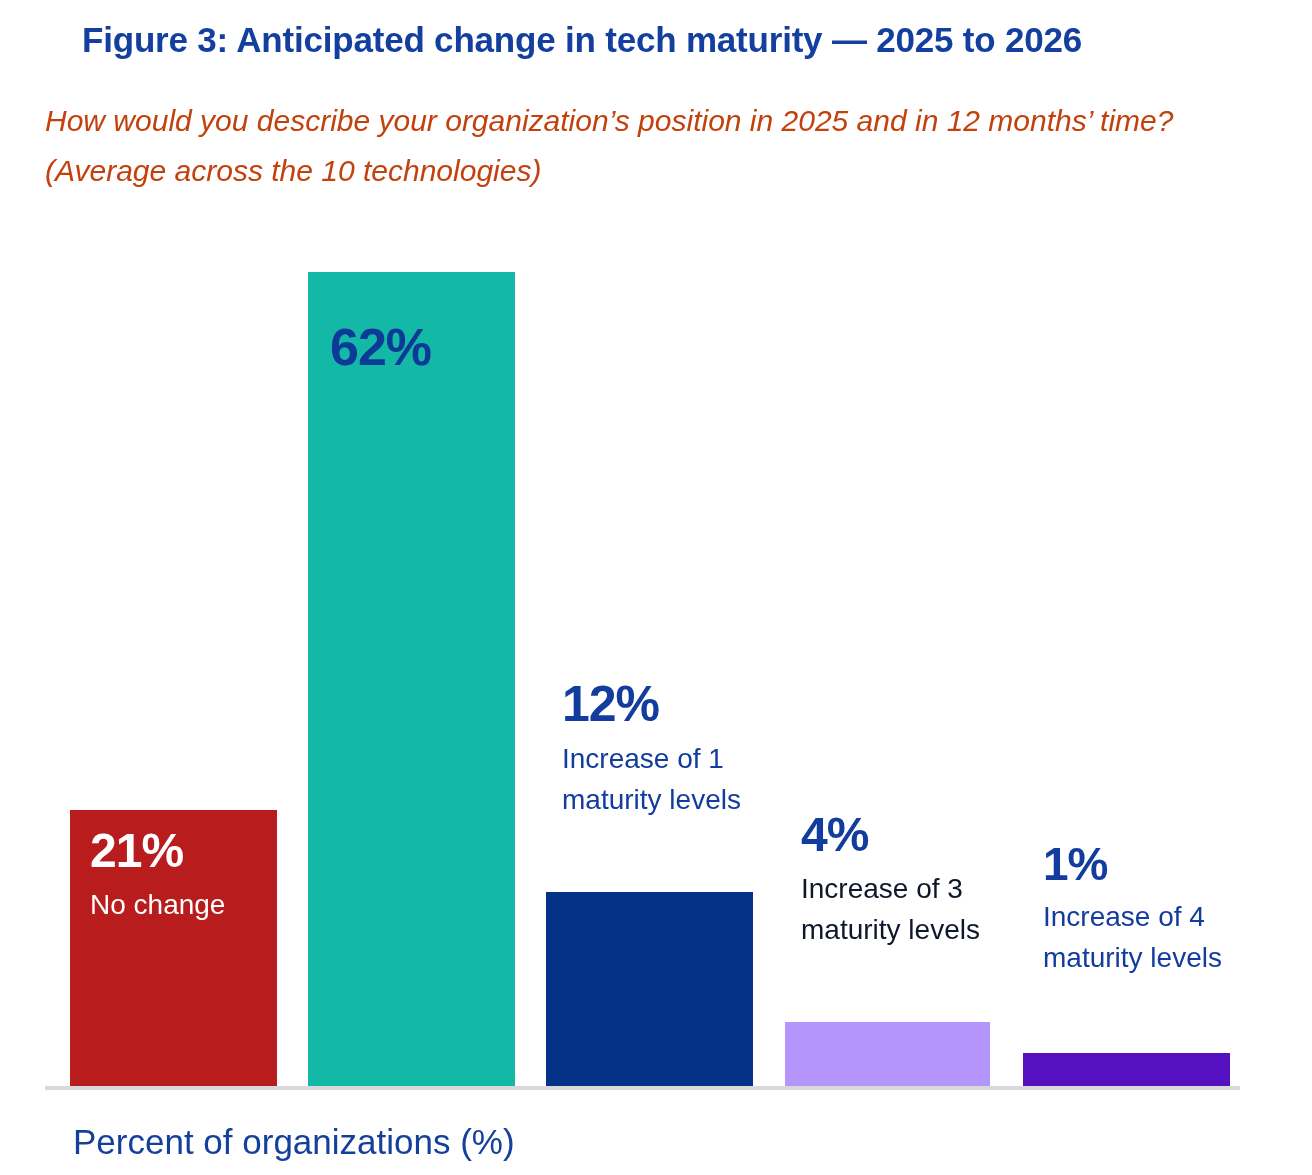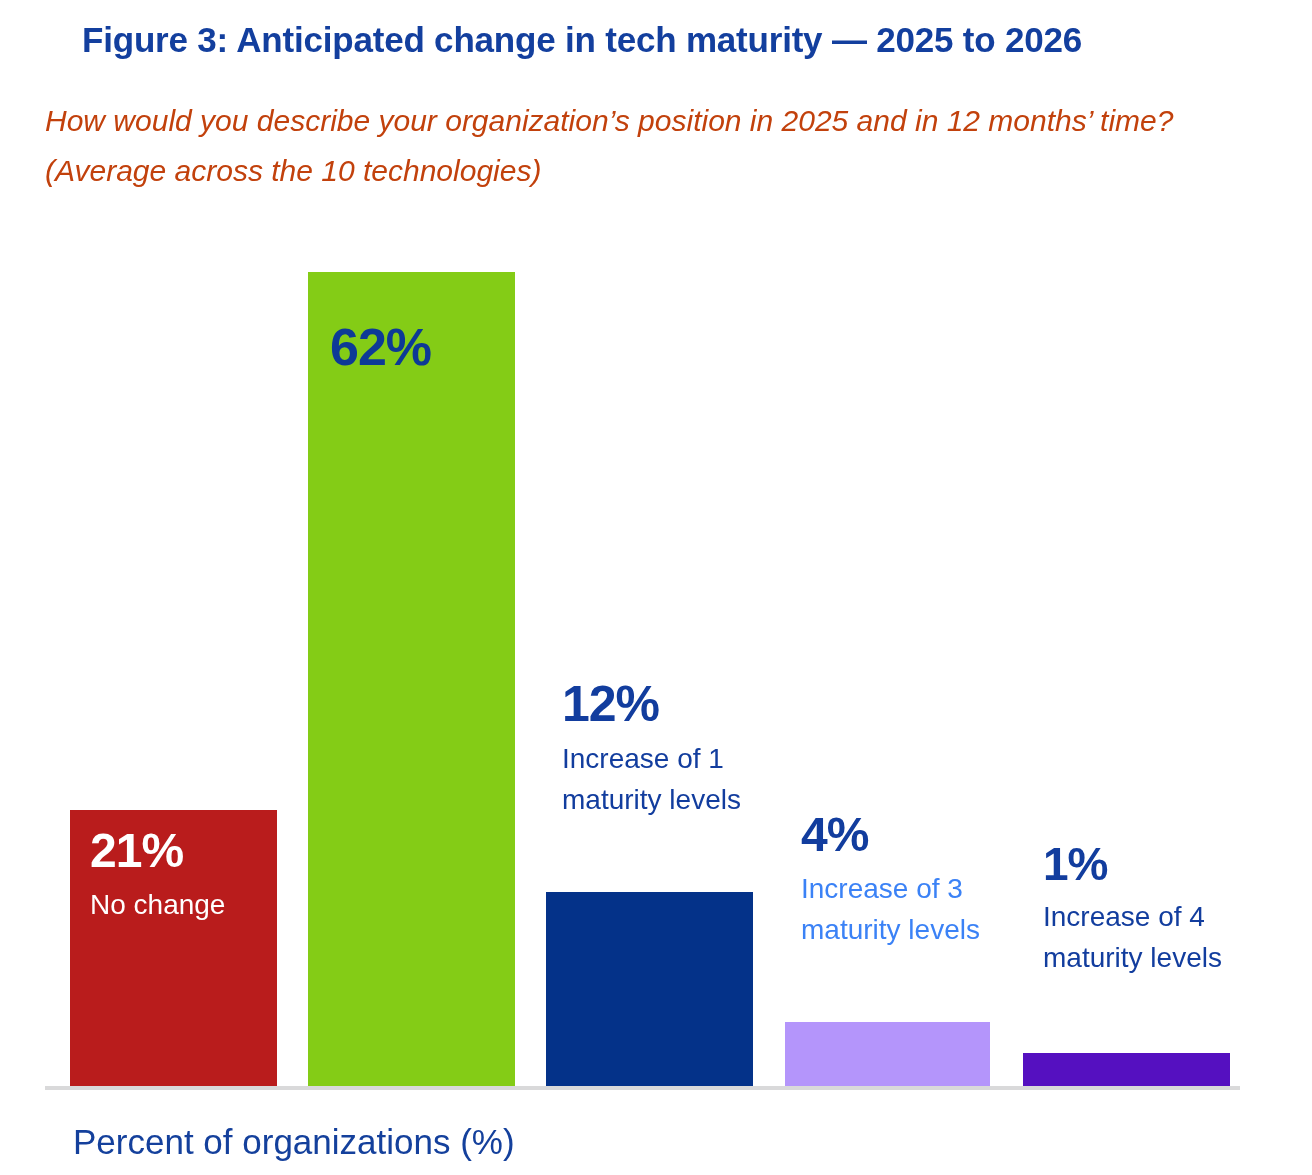--- a/index.html
+++ b/index.html
@@ -113,36 +113,36 @@
 
 <div id="plot-area">
 
   <div class="bar" id="bar-0" style="background:#b91c1c;">
     <div class="bar-inner-label">
       <span class="pct" style="color:#ffffff;">21%</span>
       <span class="cap" style="color:#ffffff;">No change</span>
     </div>
   </div>
 
-  <div class="bar" id="bar-1" style="background:#84cc16;">
+  <div class="bar" id="bar-1" style="background:#14b8a6;">
     <div class="bar-inner-label" style="left:22px; top:46px;">
       <span class="pct" style="color:#0D3A96; font-size:52px; line-height:58px;">62%</span>
     </div>
   </div>
 
   <div class="bar" id="bar-2" style="background:#043289;"></div>
   <div class="bar-outer-label" id="label-2">
     <span class="pct" style="color:#123D9E; font-size:50px; line-height:56px;">12%</span>
     <span class="cap" style="color:#123D9E;">Increase of 1 maturity levels</span>
   </div>
 
   <div class="bar" id="bar-3" style="background:#B495FB;"></div>
   <div class="bar-outer-label" id="label-3">
     <span class="pct" style="color:#123D9E; font-size:48px; line-height:54px;">4%</span>
-    <span class="cap" style="color:#3b82f6;">Increase of 3 maturity levels</span>
+    <span class="cap" style="color:#0f172a;">Increase of 3 maturity levels</span>
   </div>
 
   <div class="bar" id="bar-4" style="background:#5510C0;"></div>
   <div class="bar-outer-label" id="label-4">
     <span class="pct" style="color:#123D9E; font-size:46px; line-height:52px;">1%</span>
     <span class="cap" style="color:#123D9E;">Increase of 4 maturity levels</span>
   </div>
 
   <div id="axis-baseline"></div>
   <div id="axis-label-x">Percent of organizations (%)</div>

